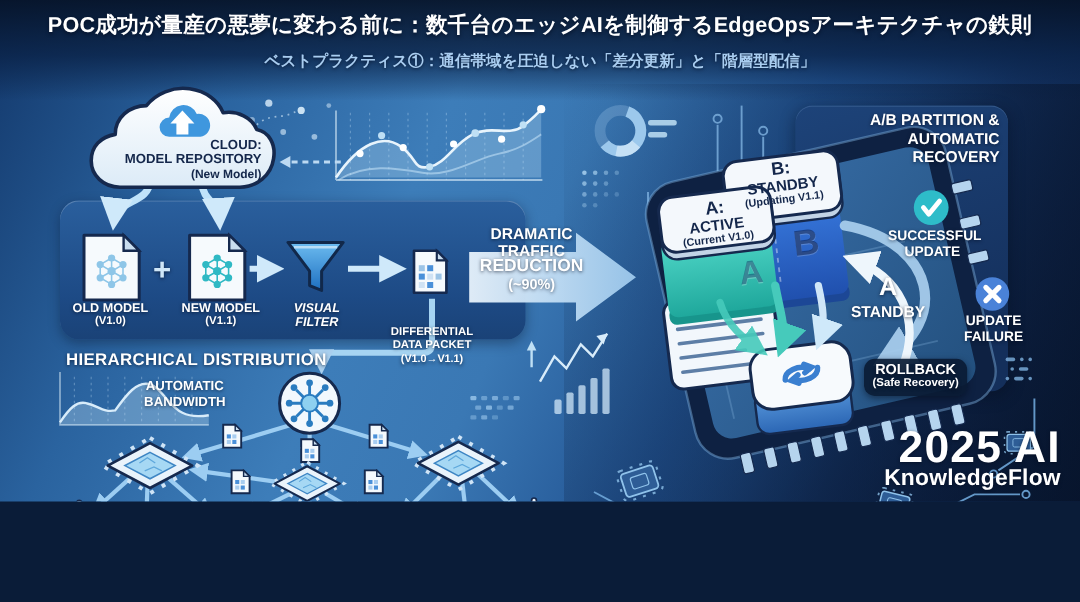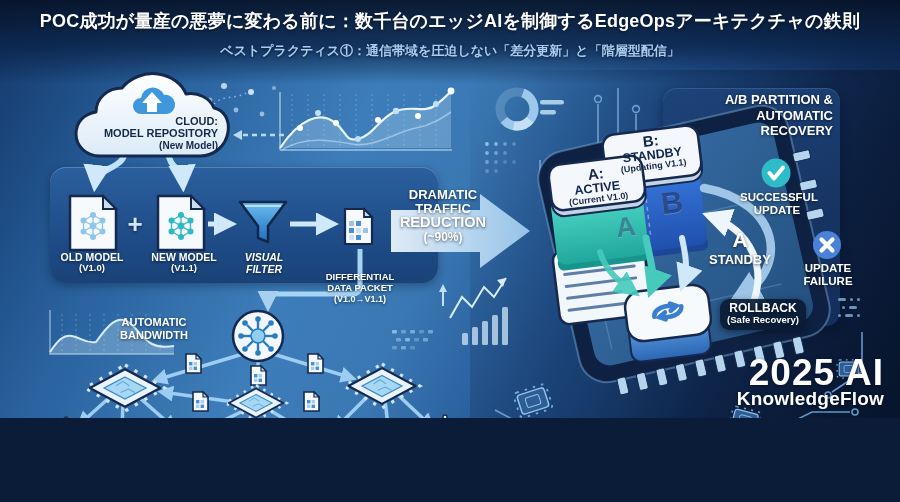--- a/index.html
+++ b/index.html
@@ -536,20 +536,21 @@
     <span class="v">(V1.0→V1.1)</span>
   </div>
 
   <div class="lbl lay3" id="trafLbl">
     <span>DRAMATIC</span>
       <span>TRAFFIC</span>
     <span class="big">REDUCTION</span>
       <span class="v">(~90%)</span>
   </div>
 
+  <div class="lbl lay3" id="hierTitle">HIERARCHICAL DISTRIBUTION</div>
   <div class="lbl lay3" id="bwLbl">
     <span>AUTOMATIC</span>
       <span>BANDWIDTH</span>
   </div>
   <div class="lbl lay3" id="devLbl">
     <span>EDGE AI DEVICES</span>
       <span class="v">(Thousands)</span>
   </div>
 
   <div class="lbl lay3" id="abTitle">

